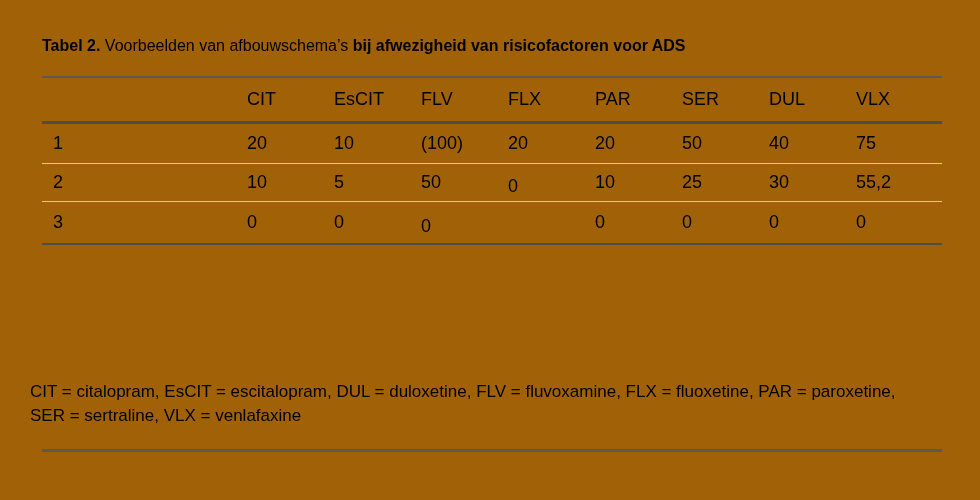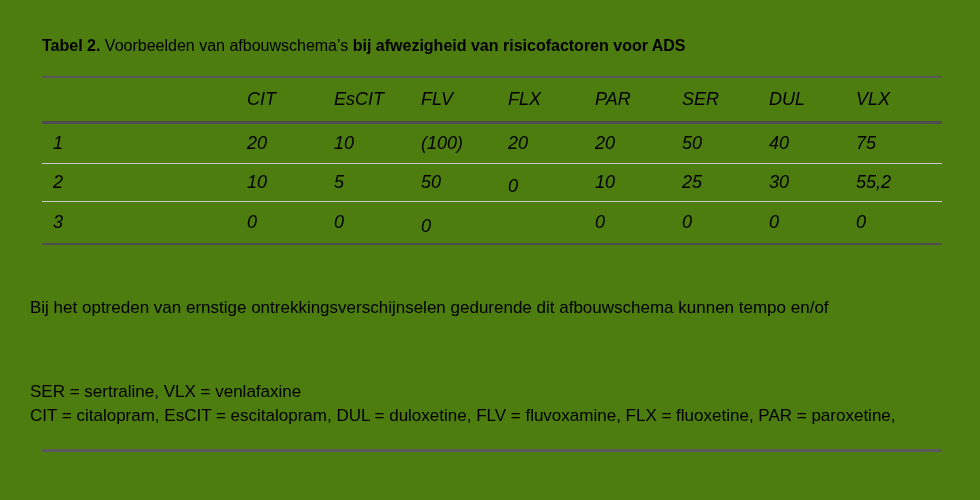--- a/index.html
+++ b/index.html
@@ -1,20 +1,20 @@
 <!DOCTYPE html>
 <html><head>
 <meta charset="utf-8">
 <style>
   html, body { margin: 0; padding: 0; background: #ffffff; }
   .page {
     position: relative;
     width: 980px;
     height: 500px;
-    background: #4d7c0f;
+    background: #a16207;
     font-family: "Liberation Sans", sans-serif;
     color: #000000;
     overflow: hidden;
   }
   .title {
     position: absolute;
     left: 42px;
     top: 36px;
     font-size: 16px;
     line-height: 20px;
@@ -27,21 +27,20 @@
     left: 42px;
     top: 76px;
     width: 900px;
     border-top: 2px solid #595959;
   }
   .grid-row {
     display: grid;
     grid-template-columns: 120px 85px repeat(8, 87px);
     align-items: center;
     font-size: 18px;
-    font-style: italic;
   }
   .header-row  { height: 43px;   border-bottom: 3px solid #4d4d4d; }
   .stappen-row { height: 38px;   border-bottom: 1.5px solid #c9c9c9; }
   .data-row1   { height: 39px;   border-bottom: 1.5px solid #c9c9c9; }
   .data-row2   { height: 36.5px; border-bottom: 1.5px solid #c9c9c9; }
   .data-row3   { height: 41px;   border-bottom: 2.5px solid #4d4d4d; }
   .cell { white-space: nowrap; }
   .cell-step { padding-left: 11px; }
   .cell-offset { transform: translateY(4px); }
 
@@ -130,23 +129,22 @@
       <div class="cell"></div>
       <div class="cell">0</div>
       <div class="cell">0</div>
       <div class="cell">0</div>
       <div class="cell">0</div>
     </div>
 
   </div>
 
   <div class="note">
-    <div>Bij het optreden van ernstige ontrekkingsverschijnselen gedurende dit afbouwschema kunnen tempo en/of</div>
   </div>
 
   <div class="legend">
+    <div>CIT = citalopram, EsCIT = escitalopram, DUL = duloxetine, FLV = fluvoxamine, FLX = fluoxetine, PAR = paroxetine,</div>
     <div>SER = sertraline, VLX = venlafaxine</div>
-    <div>CIT = citalopram, EsCIT = escitalopram, DUL = duloxetine, FLV = fluvoxamine, FLX = fluoxetine, PAR = paroxetine,</div>
   </div>
 
   <div class="bottom-rule"></div>
 
 </div>
 
 </body></html>

